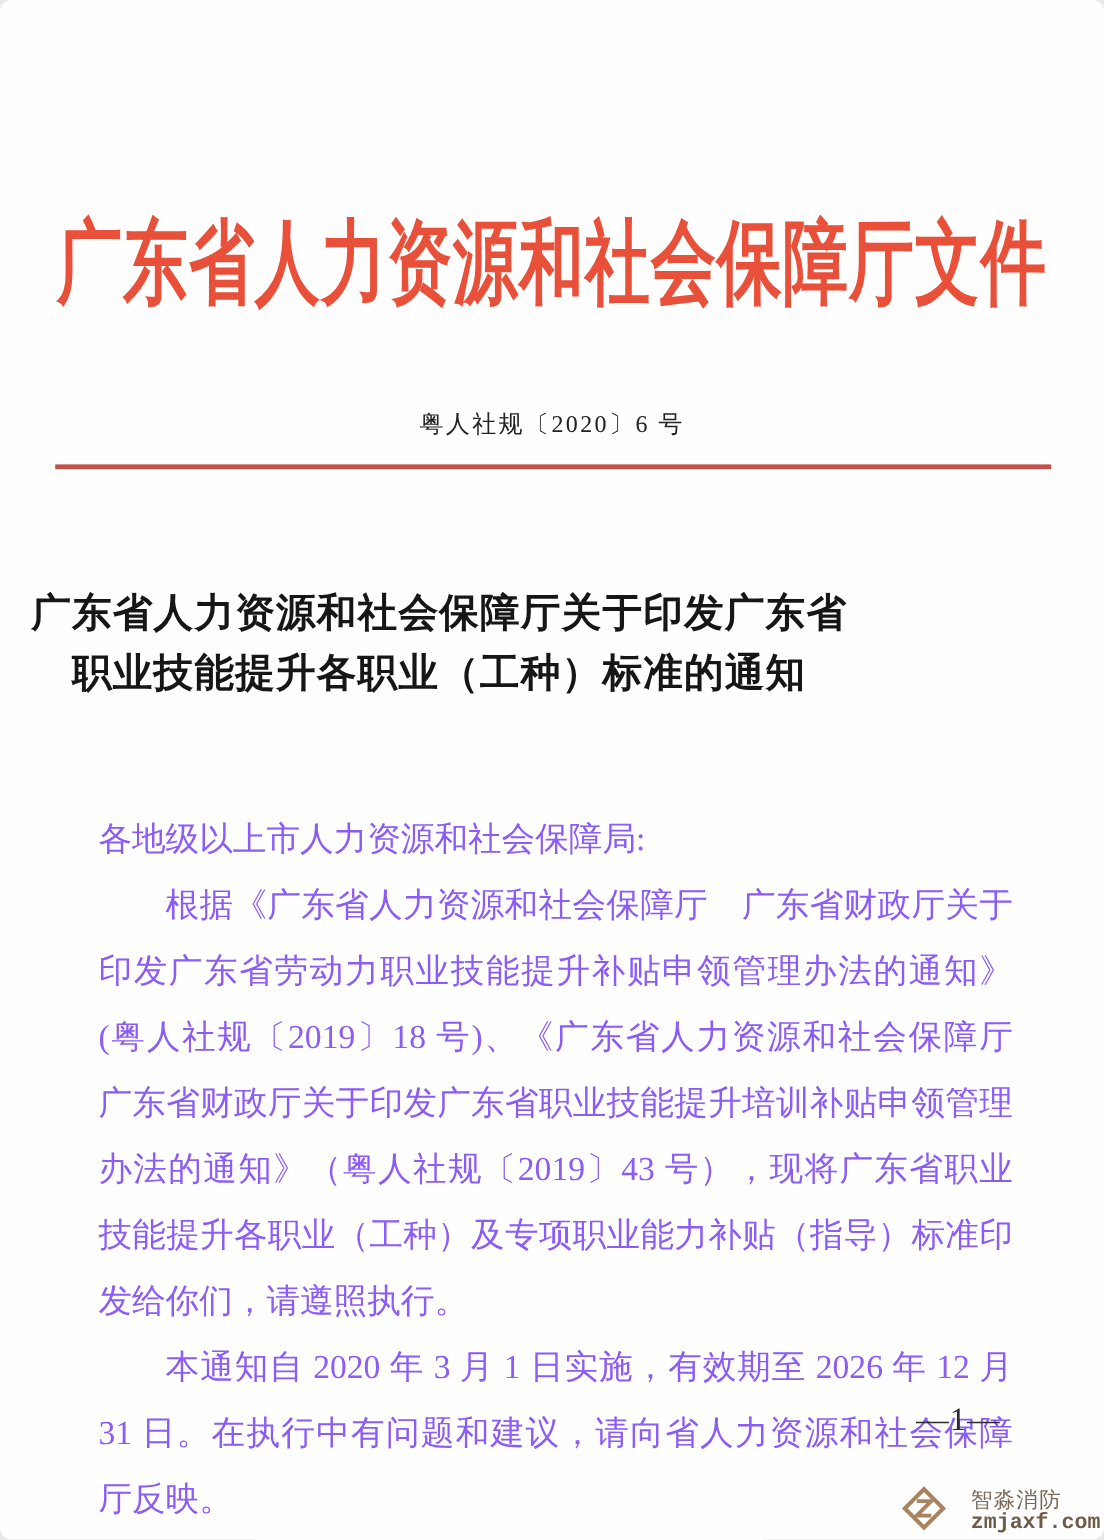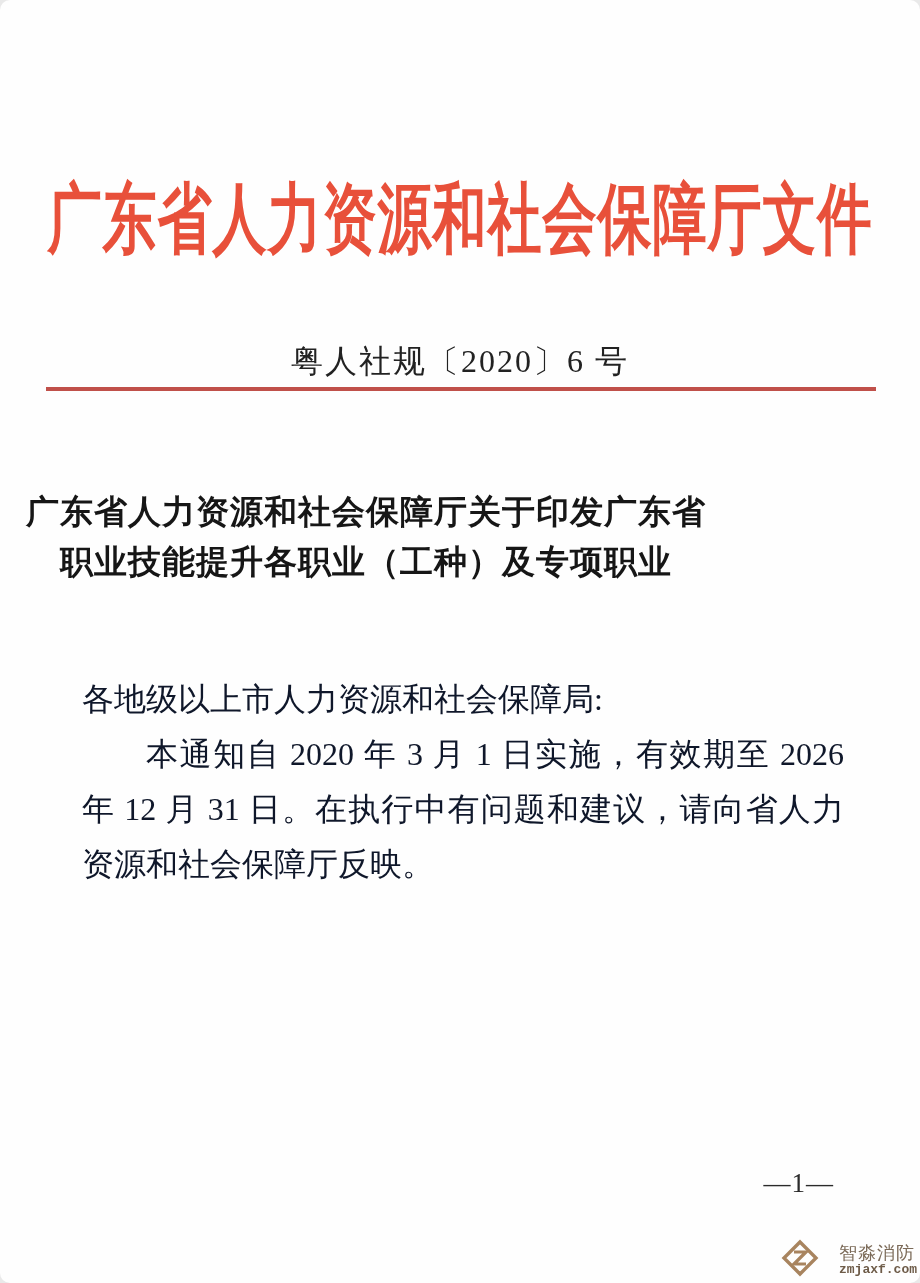--- a/index.html
+++ b/index.html
@@ -21,21 +21,21 @@
     letter-spacing:1px;
     color:#e8503a;
     transform:scaleY(1.42);
     transform-origin:50% 0;
     white-space:nowrap;
   }
   
   .doc-number{
     position:absolute;top:340px;left:0;width:920px;
     text-align:center;
-    font-size:32px;
+    font-size:20px;
     letter-spacing:2px;
     color:#222;
   }
   
   .red-rule{
     position:absolute;top:387px;left:46px;
     width:830px;height:4px;
     background:#c0504a;
   }
   
@@ -44,24 +44,24 @@
     text-align:center;
     font-size:33px;font-weight:bold;
     line-height:50px;
     color:#161616;
     letter-spacing:1px;
   }
   
   .doc-body{
     position:absolute;top:672px;left:82px;
     width:762px;
-    font-size:32px;
+    font-size:28px;
     line-height:55px;
     text-align:justify;
-    color:#0f172a;
+    color:#8b5cf6;
   }
   .doc-body .para{margin:0;text-indent:2em;}
   .doc-body .salutation{margin:0;text-indent:0;}
   
   .page-number{
     position:absolute;top:1168px;right:86px;
     font-size:27px;
     color:#2b2b2b;
     letter-spacing:1px;
   }
@@ -71,43 +71,44 @@
     display:flex;align-items:center;gap:20px;
   }
   .watermark .wm-text{display:flex;flex-direction:column;line-height:1.05;}
   .wm-name{
     font-size:18px;
     color:#7b6a58;
     font-family:"Liberation Sans","DejaVu Sans",sans-serif;
     letter-spacing:1px;
   }
   .wm-site{
-    font-size:13px;font-weight:bold;
+    font-size:18px;font-weight:bold;
     color:#6e5c49;
     font-family:"Liberation Mono","DejaVu Sans Mono",monospace;
   }
 </style>
 </head>
 <body>
 
 <div class="page">
 
   <div class="letterhead">广东省人力资源和社会保障厅文件</div>
 
   <div class="doc-number">粤人社规〔2020〕6 号</div>
 
   <div class="red-rule"></div>
 
   <div class="doc-title">
     <div>广东省人力资源和社会保障厅关于印发广东省</div>
-    <div>职业技能提升各职业（工种）及专项职业</div>
+    <div>职业技能提升各职业（工种）标准的通知</div>
   </div>
 
   <div class="doc-body">
     <p class="salutation">各地级以上市人力资源和社会保障局:</p>
+    <p class="para">根据《广东省人力资源和社会保障厅　广东省财政厅关于印发广东省劳动力职业技能提升补贴申领管理办法的通知》(粤人社规〔2019〕18 号)、《广东省人力资源和社会保障厅　广东省财政厅关于印发广东省职业技能提升培训补贴申领管理办法的通知》（粤人社规〔2019〕43 号），现将广东省职业技能提升各职业（工种）及专项职业能力补贴（指导）标准印发给你们，请遵照执行。</p>
     <p class="para">本通知自 2020 年 3 月 1 日实施，有效期至 2026 年 12 月 31 日。在执行中有问题和建议，请向省人力资源和社会保障厅反映。</p>
   </div>
 
   <div class="page-number">—1—</div>
 
   <div class="watermark">
     <span>
       <svg width="38" height="38" viewBox="0 0 38 38" aria-hidden="true">
         <path d="M19 3 L35 19 L19 35 L3 19 Z" fill="none" stroke="#a8845f" stroke-width="3.4"></path>
         <path d="M13 13 L25 13 L13 25 L25 25" fill="none" stroke="#a8845f" stroke-width="3.2"></path>

